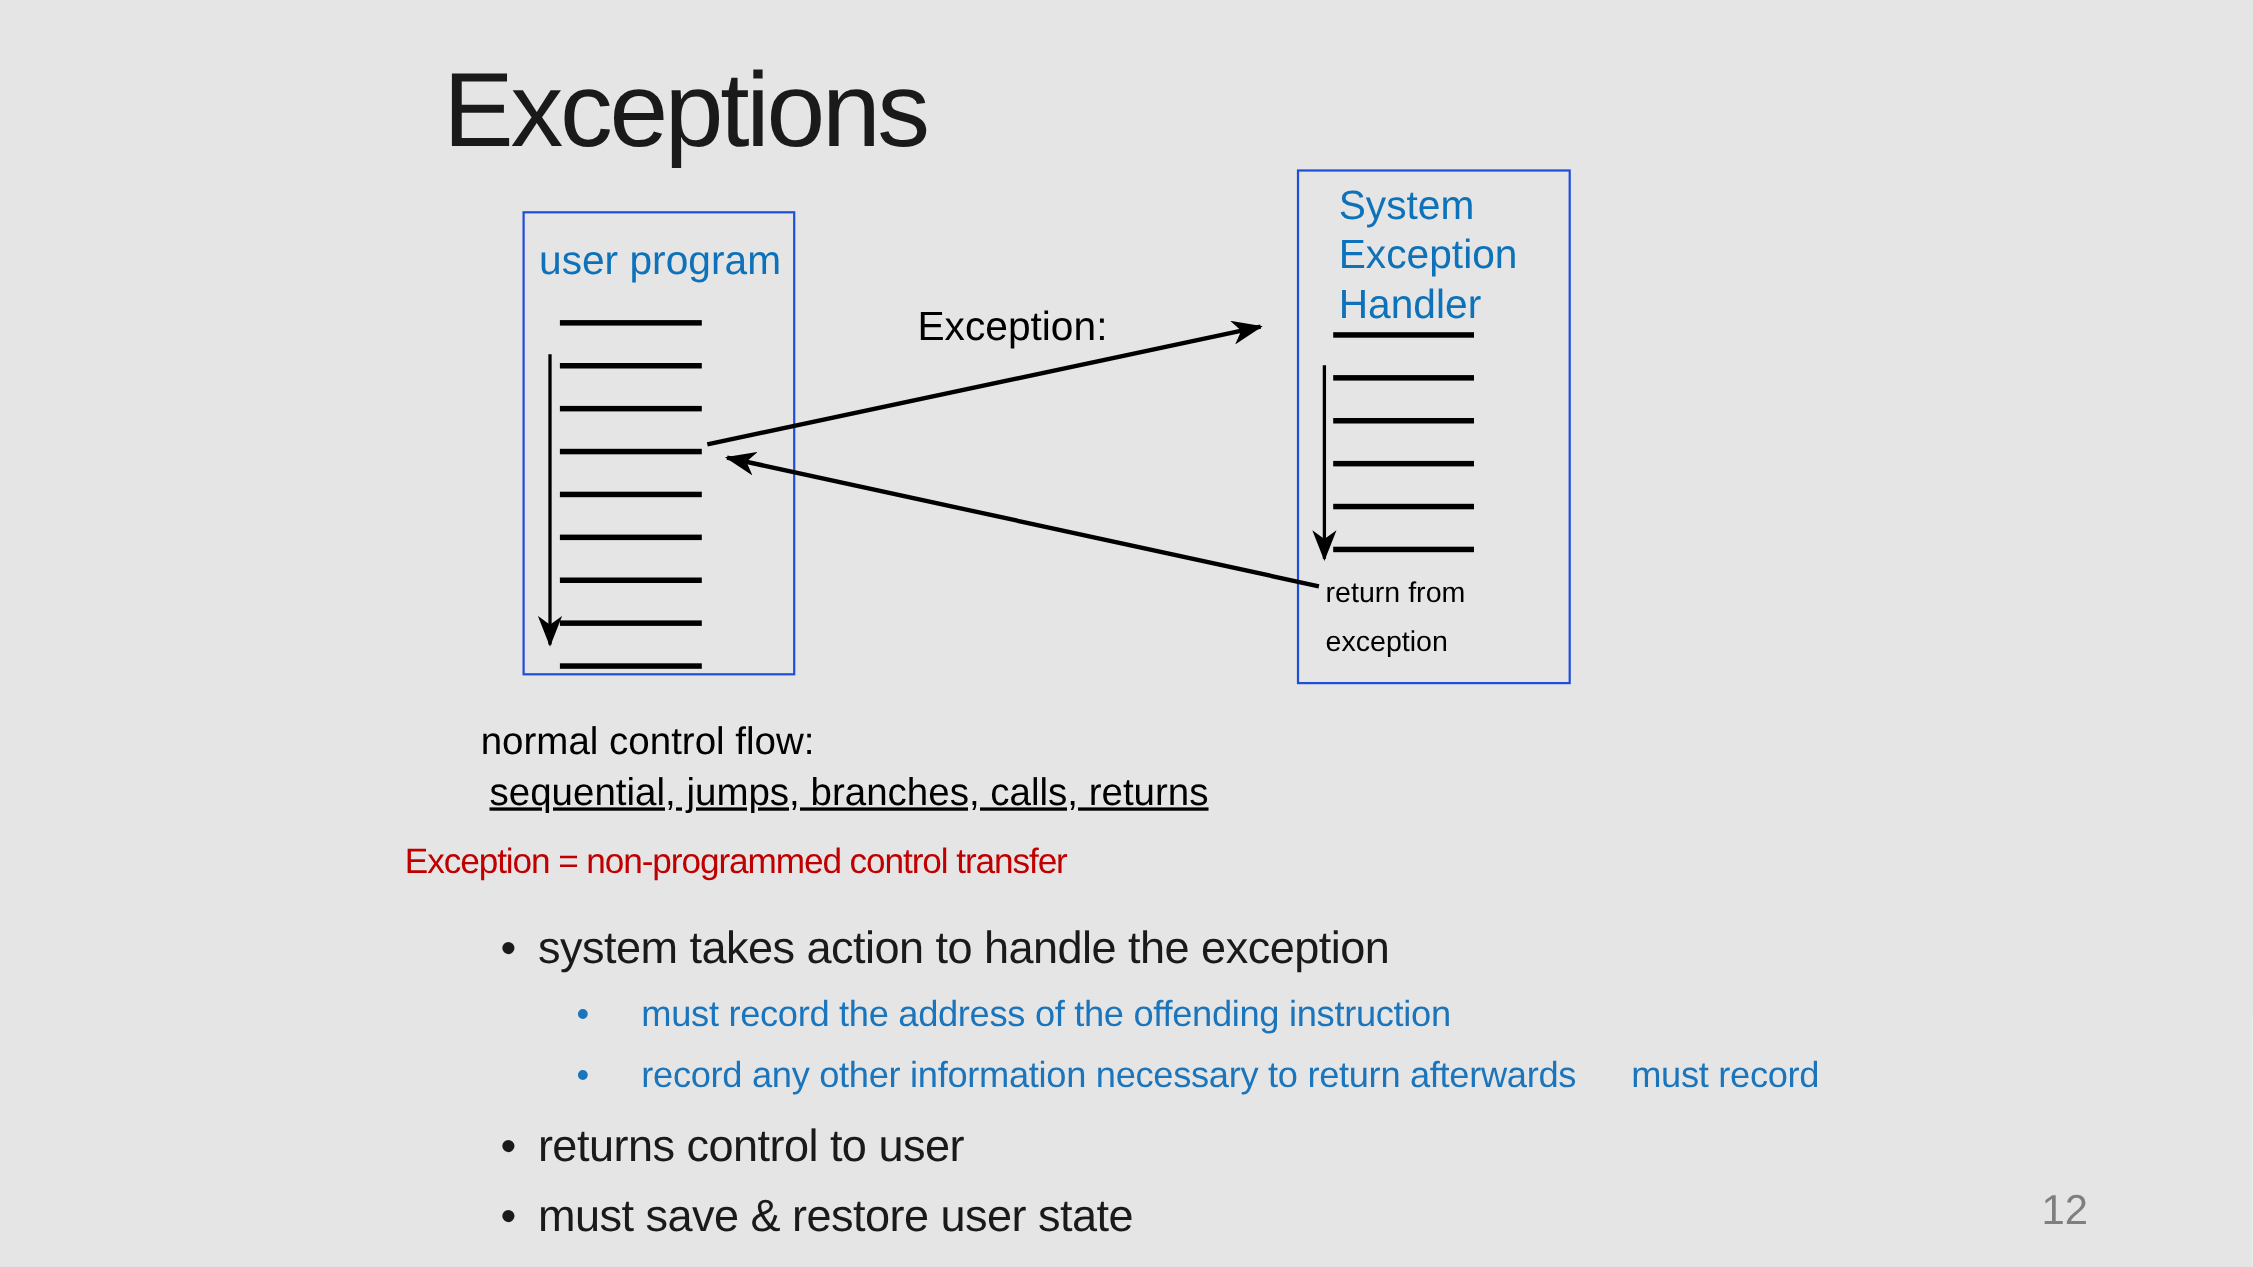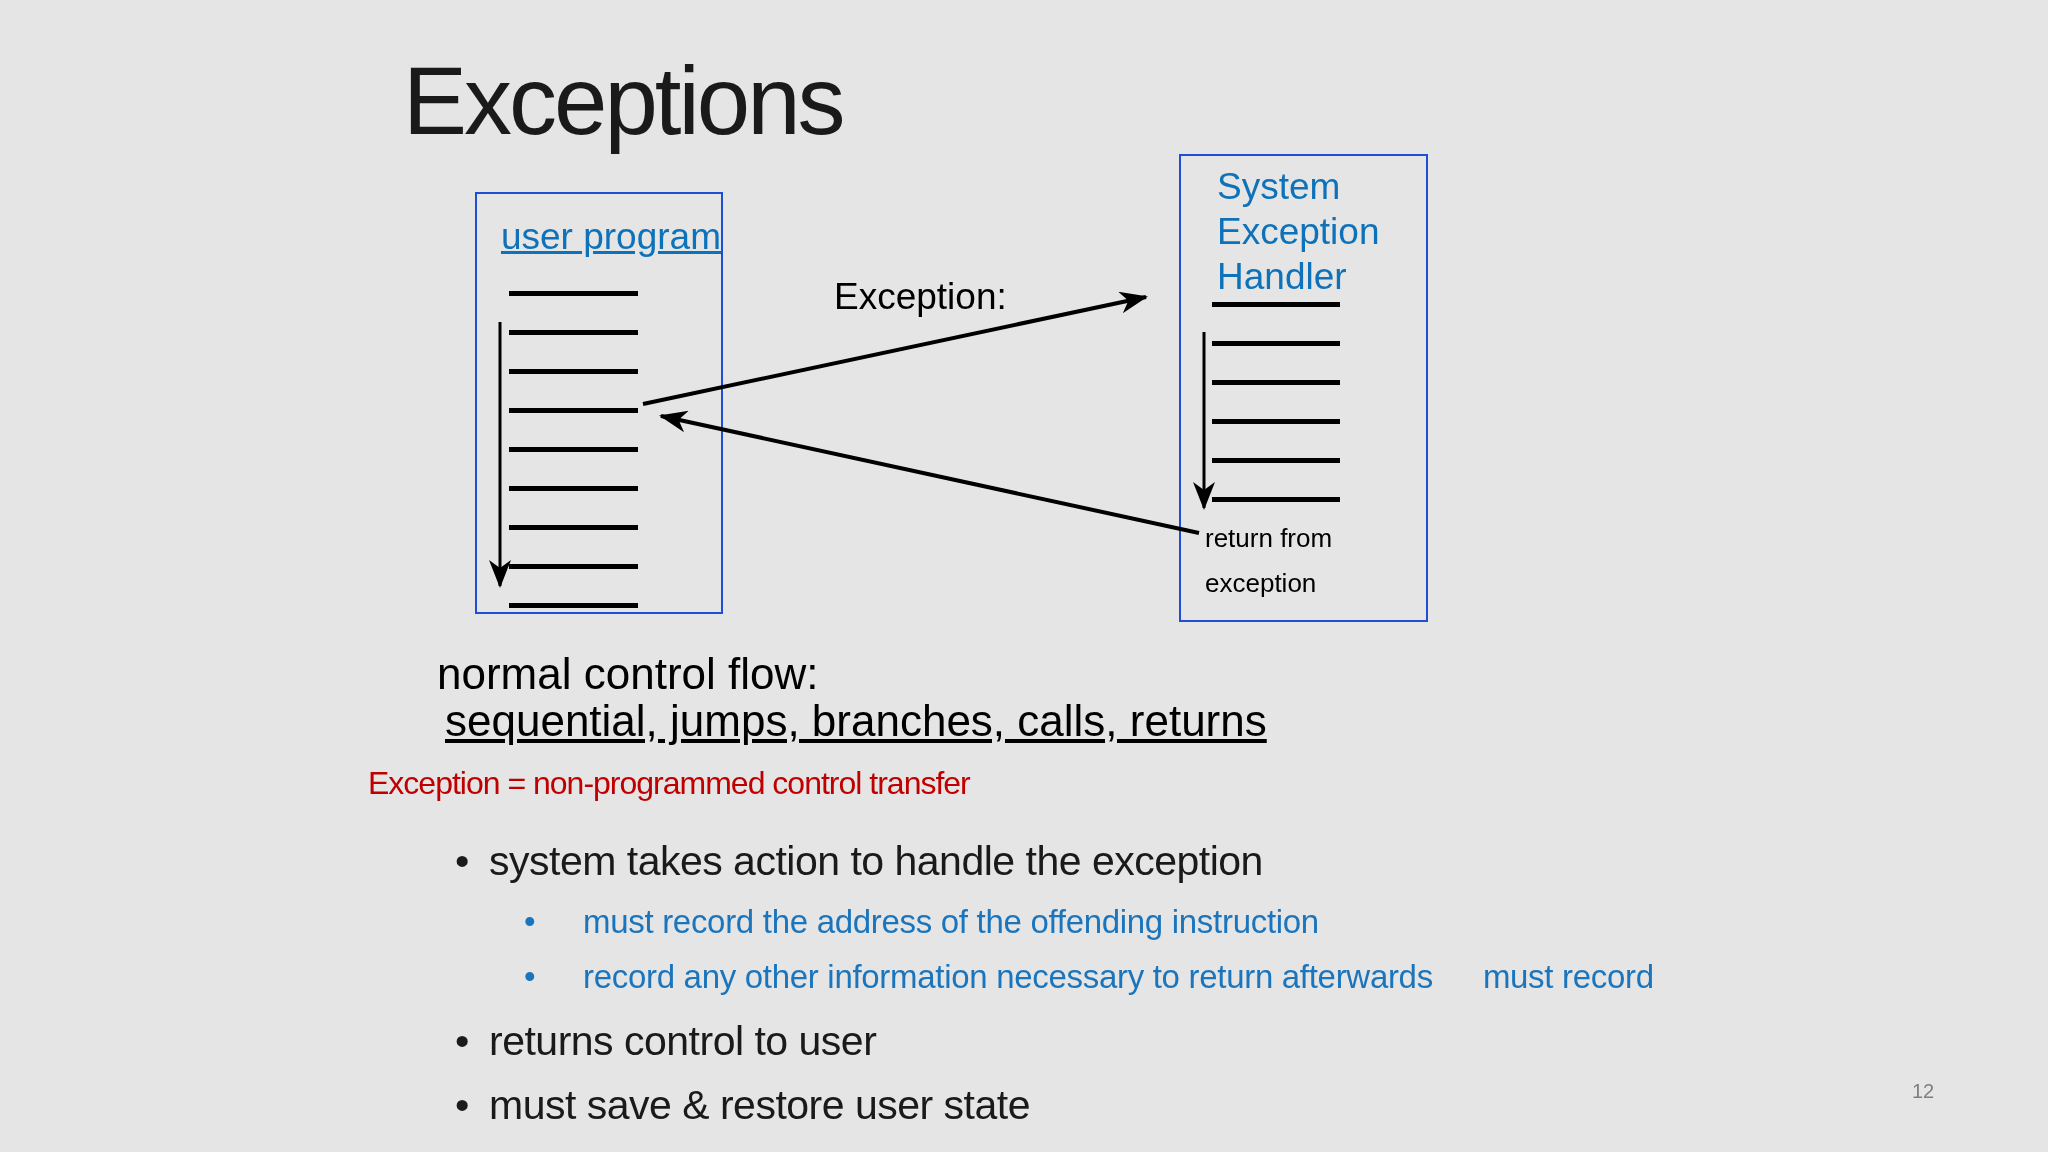--- a/index.html
+++ b/index.html
@@ -21,36 +21,36 @@
     color:#1a1a1a;
     font-family:"Liberation Sans", sans-serif;
   }
 
   
   .dbox{border:2px solid #1d4ed8;background:transparent;}
   .user-box{left:475px;top:192px;width:244px;height:418px;}
   .handler-box{left:1179px;top:154px;width:245px;height:464px;}
 
   .box-label{color:#0d72b9;font-size:37px;line-height:45px;}
-  .user-box .box-label{top:20px;left:0;width:100%;text-align:right;text-decoration:underline;}
+  .user-box .box-label{top:20px;left:13px;width:100%;text-align:left;}
   .handler-box .box-label{top:8px;left:36px;text-align:left;}
 
   .code-lines{left:32px;top:97px;}
   .handler-box .code-lines{left:31px;top:146px;}
   .code-line{width:129px;height:5px;background:#000000;margin-bottom:34px;}
   .handler-box .code-line{width:128px;}
 
   .return-label{left:24px;top:360px;font-size:26px;line-height:45px;color:#000000;}
 
   .exception-label{left:834px;top:276px;font-size:37px;color:#000000;}
 
   .arrows{left:0;top:0;pointer-events:none;}
 
   
-  .caption{left:437px;top:650px;font-size:44px;line-height:47px;color:#000000;}
+  .caption{left:437px;top:650px;font-size:35px;line-height:47px;color:#000000;}
   .caption .line2{padding-left:8px;text-decoration:underline;}
 
   
   .heading{
     left:368px;top:765px;
     font-size:32px;letter-spacing:-1px;
     color:#c00000;
   }
   .brow{display:flex;align-items:flex-start;}
   .brow .dot{flex:0 0 auto;}
@@ -58,21 +58,21 @@
   .b1 .dot{width:34px;}
   .b2{left:524px;font-size:33px;letter-spacing:-0.3px;color:#1b75bc;}
   .b2 .dot{width:59px;}
   .row-b1a{top:838px;}
   .row-s1{top:903px;}
   .row-s2{top:958px;}
   .row-b1b{top:1018px;}
   .row-b1c{top:1082px;}
   .note{margin-left:50px;white-space:nowrap;}
 
-  .page-number{left:1912px;top:1080px;font-size:20px;color:#7f7f7f;}
+  .page-number{left:1856px;top:1080px;font-size:38px;color:#7f7f7f;}
 </style>
 </head>
 <body>
 
 <div class="slide">
 
   <div class="abs title">Exceptions</div>
 
   <div class="abs dbox user-box">
     <div class="abs box-label">user program</div>

